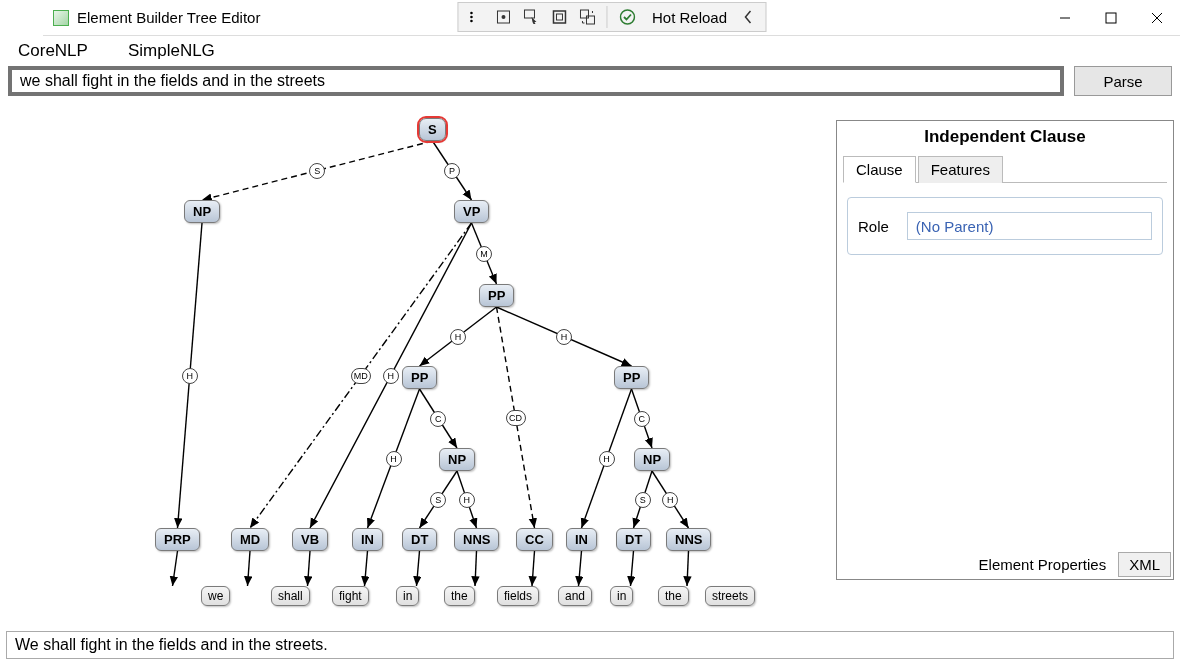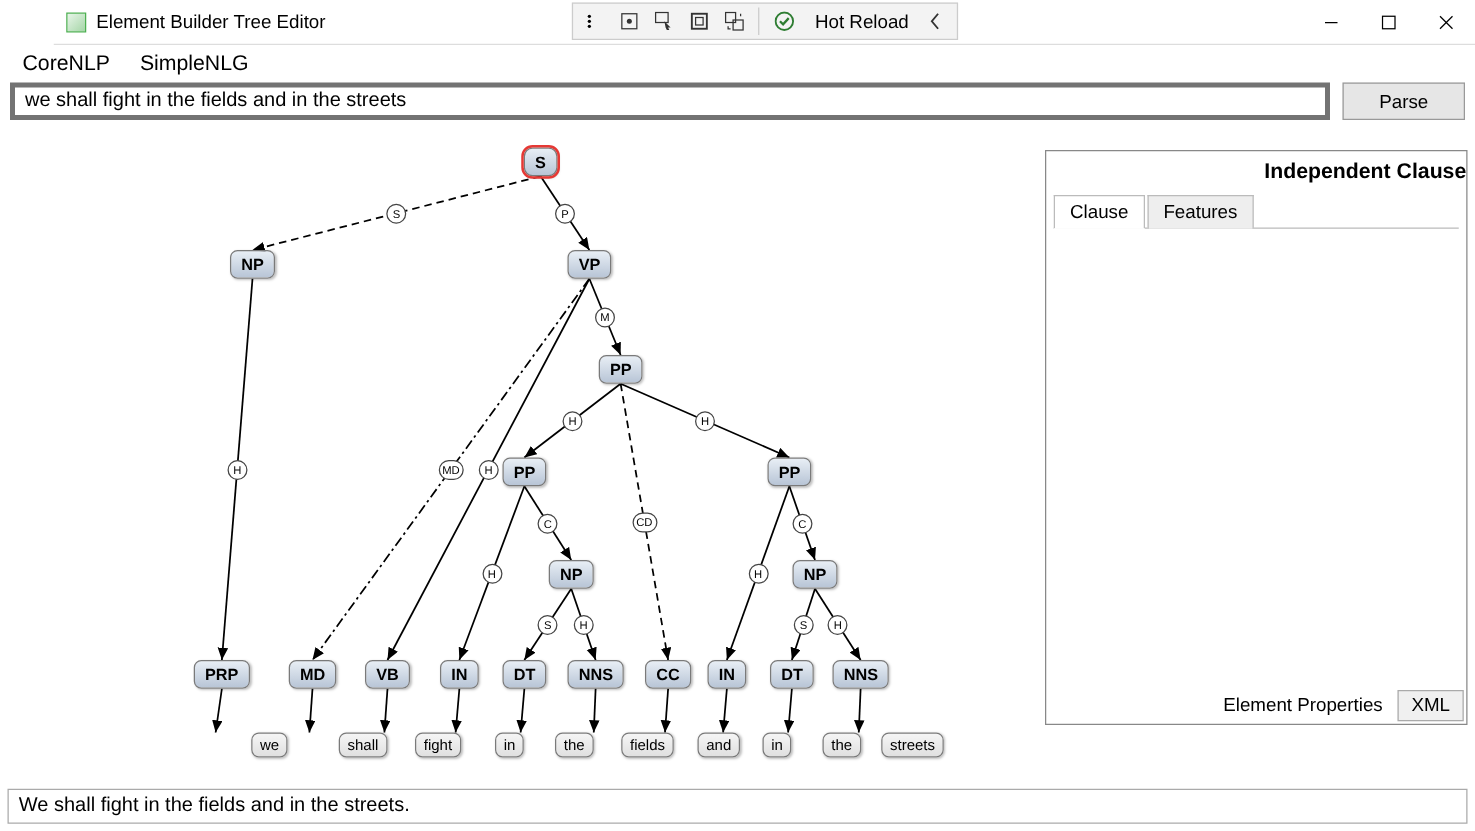--- a/index.html
+++ b/index.html
@@ -6,29 +6,29 @@
   html, body { margin:0; padding:0; width:1180px; height:665px; font-family:"Segoe UI", Arial, sans-serif; font-size:14px; background:#fff; color:#000; }
   .titlebar { height:36px; border-bottom:1px solid #ddd; display:flex; align-items:center; position:relative;margin-left:43px; }
   .titlebar .app-icon { width:16px; height:16px; margin:0 8px 0 10px; border:1px solid #4caf50; background:linear-gradient(135deg,#e8f5e9,#a5d6a7); }
   .titlebar .title { font-size:15px; }
   .center-strip { position:absolute; left:50%; transform:translateX(-50%); top:2px; height:30px; display:flex; align-items:center; gap:2px; background:#f3f3f3; border:1px solid #ccc; padding:0 4px; }
   .center-strip .ibtn { width:26px; height:26px; display:flex; align-items:center; justify-content:center; cursor:pointer; }
   .center-strip .sep { width:1px; height:22px; background:#ccc; margin:0 4px; }
   .hot-reload { display:flex; align-items:center; gap:17px; font-size:15px; padding:0 6px; cursor:pointer; }
   .win-controls { position:absolute; right:0; top:0; display:flex; height:36px; }
   .win-controls .wbtn { width:46px; display:flex; align-items:center; justify-content:center; cursor:pointer; }
-  .menubar { height:30px; display:flex; align-items:center; padding:0 18px; gap:24px; font-size:17px; }
+  .menubar { height:30px; display:flex; align-items:center; padding:0 18px; gap:40px; font-size:17px; }
   .menubar .menu-item { cursor:pointer; }
   .input-row { display:flex; align-items:center; gap:10px; padding:0 8px 6px 8px; }
   .input-row input { flex:1; height:30px; border:4px solid #737373; padding:0 8px; font-size:16px; background:#fff; }
   .input-row button { height:30px; width:98px; border:1px solid #999; background:#e6e6e6; font-size:15px; cursor:pointer; }
   .workspace { position:absolute; top:110px; left:6px; right:6px; bottom:38px; }
   .tree-area { position:absolute; top:0; left:0; width:824px; bottom:0; }
   .side-panel { position:absolute; top:10px; right:0; width:338px; height:460px; border:1px solid #888; background:#fff; }
-  .side-panel .panel-title { text-align:right; font-weight:bold; font-size:17px; padding:6px 0 8px 0; }
+  .side-panel .panel-title { text-align:center; font-weight:bold; font-size:17px; padding:6px 0 8px 0; }
   .tabs { display:flex; border-bottom:1px solid #bbb; margin:0 6px; }
   .tabs .tab { padding:4px 12px; border:1px solid #bbb; border-bottom:none; background:#eee; margin-right:2px; font-size:15px; cursor:pointer; position:relative; top:1px; }
   .tabs .tab.active { background:#fff; border-bottom:1px solid #fff; }
   .panel-body { margin:14px 10px; border:1px solid #bcd; border-radius:4px; padding:14px 10px; display:flex; align-items:center; gap:18px; }
   .role-value { flex:1; border:1px solid #bcd; height:28px; display:flex; align-items:center; padding:0 8px; color:#3a63b3; font-size:15px; }
   .bottom-tabs { position:absolute; bottom:2px; right:2px; display:flex; align-items:center; gap:6px; }
   .bottom-tabs .bt-label { font-size:15px; padding:4px 6px; }
   .bottom-tabs .bt-xml { border:1px solid #aaa; background:#f0f0f0; padding:3px 10px; font-size:15px; cursor:pointer; }
   .status-bar { position:absolute; left:6px; right:6px; bottom:6px; height:28px; border:1px solid #aaa; display:flex; align-items:center; padding:0 8px; font-size:16px; }
 
@@ -209,20 +209,24 @@
         <div class="edge-label" style="left: 376.75px; top: 257.5px;">H</div>
       </div>
   </div>
 
   <div class="side-panel">
     <div class="panel-title">Independent Clause</div>
     <div class="tabs">
       <div class="tab active">Clause</div>
       <div class="tab">Features</div>
     </div>
+    <div class="panel-body">
+      <div style="font-size:15px;">Role</div>
+      <div class="role-value">(No Parent)</div>
+    </div>
     <div class="bottom-tabs">
       <div class="bt-label">Element Properties</div>
       <div class="bt-xml">XML</div>
     </div>
   </div>
 </div>
 
 <div class="status-bar">
   <span>We shall fight in the fields and in the streets.</span>
 </div>

